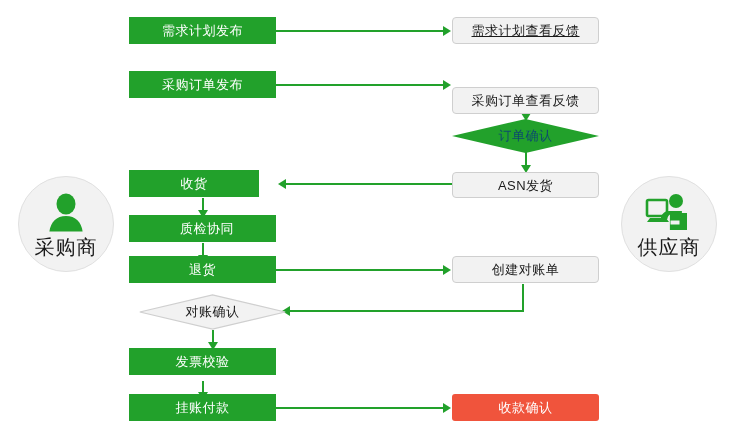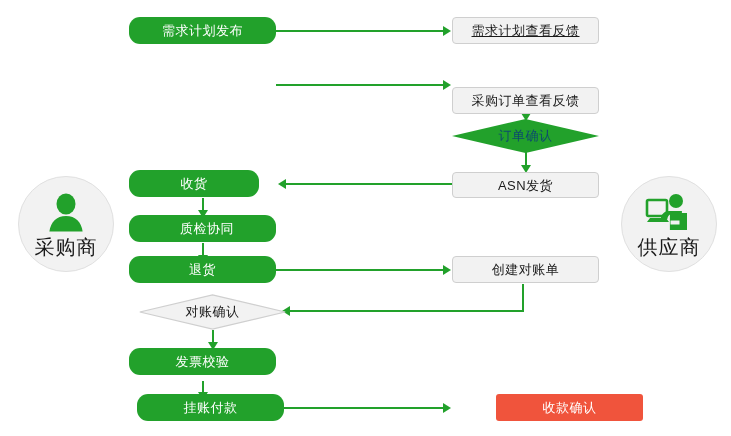--- a/index.html
+++ b/index.html
@@ -27,21 +27,21 @@
     justify-content: center;
     font-size: 13px;
     line-height: 1;
     letter-spacing: 0.5px;
     white-space: nowrap;
     z-index: 3;
   }
   .node.green {
     background: #22a12b;
     color: #ffffff;
-    border-radius: 11px;
+    border-radius: 0;
   }
   .node.orange {
     background: #f0543c;
     color: #ffffff;
     border-radius: 3px;
   }
   .node.plain {
     background: #f2f2f2;
     color: #1a1a1a;
     border: 1px solid #cfcfcf;
@@ -173,20 +173,23 @@
   <div class="arrow right" style="left:443px; top:403px;"></div>
 
   <div class="node green" style="left:129px; top:17px; width:147px; height:27px;">
     <span>需求计划发布</span>
   </div>
 
   <div class="node plain" style="left:452px; top:17px; width:147px; height:27px;text-decoration:underline;">
     <span>需求计划查看反馈</span>
   </div>
 
+  <div class="node green" style="left:129px; top:71px; width:147px; height:27px;">
+    <span>采购订单发布</span>
+  </div>
 
   <div class="node plain" style="left:452px; top:87px; width:147px; height:27px;">
     <span>采购订单查看反馈</span>
   </div>
 
   <div class="diamond green" style="left:452px; top:119px; width:147px; height:34px;">
     <svg class="dshape" viewBox="0 0 147 34" preserveAspectRatio="none">
       <polygon points="73.5,0 147,17 73.5,34 0,17" fill="#22a12b"></polygon>
     </svg>
     <span class="dlabel">订单确认</span>
@@ -216,25 +219,25 @@
     <svg class="dshape" viewBox="0 0 147 36" preserveAspectRatio="none">
       <polygon points="73.5,0.8 146.2,18 73.5,35.2 0.8,18" fill="#f2f2f2" stroke="#cfcfcf" stroke-width="1.2"></polygon>
     </svg>
     <span class="dlabel">对账确认</span>
   </div>
 
   <div class="node green" style="left:129px; top:348px; width:147px; height:27px;">
     <span>发票校验</span>
   </div>
 
-  <div class="node green" style="left:129px; top:394px; width:147px; height:27px;margin-left:8px;">
+  <div class="node green" style="left:129px; top:394px; width:147px; height:27px;">
     <span>挂账付款</span>
   </div>
 
-  <div class="node orange" style="left:452px; top:394px; width:147px; height:27px;margin-left:44px;">
+  <div class="node orange" style="left:452px; top:394px; width:147px; height:27px;">
     <span>收款确认</span>
   </div>
 
   <div class="actor" style="left:18px; top:176px;">
     <svg class="glyph" viewBox="0 0 48 44">
       <ellipse cx="24" cy="12" rx="9.5" ry="10.5" fill="#22a12b"></ellipse>
       <path d="M24 24c-9.5 0-15.5 6.2-16.6 15.5h33.2C39.5 30.2 33.5 24 24 24z" fill="#22a12b"></path>
     </svg>
     <span class="aname">采购商</span>
   </div>

